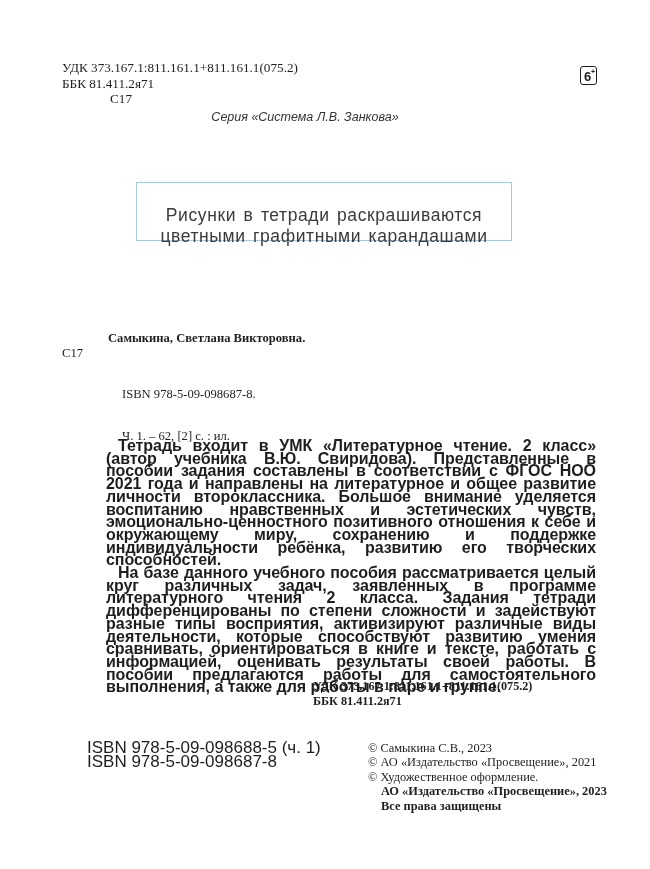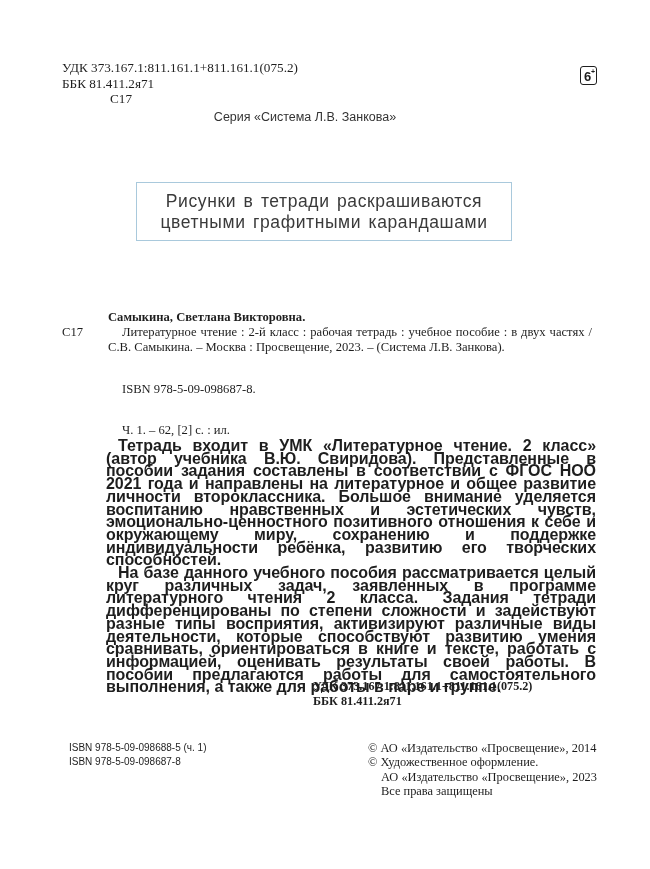--- a/index.html
+++ b/index.html
@@ -8,41 +8,41 @@
     .sans { font-family: "Liberation Sans", "DejaVu Sans", sans-serif; }
     .abs { position:absolute; }
 
     .udk-top { left:62px; top:60px; font-size:13.2px; line-height:15.5px; }
     .udk-top .c17 { padding-left:48px; }
 
     .age-badge { left:580px; top:66px; width:17px; height:19px; border:1.6px solid #1e1e1e; border-radius:3px;
       font-size:13px; font-weight:bold; line-height:19px; text-align:center; box-sizing:border-box; padding-right:2px; }
     .age-badge sup { font-size:7px; position:absolute; top:1px; right:1px; line-height:8px; }
 
-    .series { left:0; width:572px; top:110px; text-align:center; font-size:12.5px; color:#333; padding-left:38px; box-sizing:border-box; }
+    .series { left:0; width:572px; top:110px; text-align:center; font-size:12.5px; color:#333; padding-left:38px; box-sizing:border-box;font-style:italic; }
 
     .notice-box { left:136px; top:182px; width:376px; height:59px; border:1.2px solid #a9c9dc; box-sizing:border-box;
-      text-align:center; font-size:17.5px; line-height:21px; color:#3a3a3a; padding-top:8px; letter-spacing:0.6px; word-spacing:2px; }
+      text-align:center; font-size:17.5px; line-height:21px; color:#3a3a3a; padding-top:22px; letter-spacing:0.6px; word-spacing:2px; }
 
-    .catalog { left:62px; top:310px; width:540px; font-size:12.6px; line-height:15.2px; }
+    .catalog { left:62px; top:331px; width:540px; font-size:12.6px; line-height:15.2px; }
     .catalog .author { padding-left:46px; font-weight:bold; }
     .catalog .row { display:flex; }
     .catalog .code { width:46px; flex:none; }
     .catalog .desc { width:484px; text-align:justify; text-indent:14px; }
     .catalog .ind { padding-left:60px;margin-top:26px; }
 
     .annot { left:106px; top:440px; width:490px; font-size:16px; line-height:12.7px; text-align:justify; letter-spacing:-0.05px;font-weight:bold; }
     .annot p { margin:0; text-indent:12px; }
 
     .udk-bottom { left:313px; top:679px; font-size:12.2px; line-height:14.6px; font-weight:bold; }
 
-    .isbn-block { left:69px; top:741px; font-size:10px; line-height:14px; }
+    .isbn-block { left:87px; top:741px; font-size:17px; line-height:14px; }
     .copy-block { left:368px; top:741px; font-size:12.4px; line-height:14.4px; }
     .copy-block .ln { white-space:nowrap; }
-    .copy-block .cont { padding-left:13px; }
+    .copy-block .cont { padding-left:13px;font-weight:bold; }
   </style>
 </head>
 <body>
 
 <div class="abs udk-top serif">
   <div>УДК 373.167.1:811.161.1+811.161.1(075.2)</div>
   <div>ББК 81.411.2я71</div>
   <div class="c17">С17</div>
 </div>
 
@@ -54,21 +54,20 @@
 
 <div class="abs notice-box sans">
   <div>Рисунки в тетради раскрашиваются</div>
   <div>цветными графитными карандашами</div>
 </div>
 
 <div class="abs catalog serif">
   <div class="author">Самыкина, Светлана Викторовна.</div>
   <div class="row">
     <div class="code">С17</div>
-    <div class="desc">Литературное чтение : 2-й класс : рабочая тетрадь : учебное пособие : в двух частях / С.В. Самыкина. – Москва : Просвещение, 2023. – (Система Л.В. Занкова).</div>
   </div>
   <div class="ind">ISBN 978-5-09-098687-8.</div>
   <div class="ind">Ч. 1. – 62, [2] с. : ил.</div>
 </div>
 
 <div class="abs annot sans">
   <p>Тетрадь входит в УМК «Литературное чтение. 2 класс» (автор учебника В.Ю. Свиридова). Представленные в пособии задания составлены в соответствии с ФГОС НОО 2021 года и направлены на литературное и общее развитие личности второклассника. Большое внимание уделяется воспитанию нравственных и эстетических чувств, эмоционально-ценностного позитивного отношения к себе и окружающему миру, сохранению и поддержке индивидуальности ребёнка, развитию его творческих способностей.</p>
   <p>На базе данного учебного пособия рассматривается целый круг различных задач, заявленных в программе литературного чтения 2 класса. Задания тетради дифференцированы по степени сложности и задействуют разные типы восприятия, активизируют различные виды деятельности, которые способствуют развитию умения сравнивать, ориентироваться в книге и тексте, работать с информацией, оценивать результаты своей работы. В пособии предлагаются работы для самостоятельного выполнения, а также для работы в паре и группе.</p>
 </div>
 
@@ -76,17 +75,18 @@
   <div>УДК 373.167.1:811.161.1+811.161.1(075.2)</div>
   <div>ББК 81.411.2я71</div>
 </div>
 
 <div class="abs isbn-block sans">
   <div>ISBN 978-5-09-098688-5 (ч. 1)</div>
   <div>ISBN 978-5-09-098687-8</div>
 </div>
 
 <div class="abs copy-block serif">
-  <div class="ln">© АО «Издательство «Просвещение», 2014</div>
+  <div class="ln">© Самыкина С.В., 2023</div>
+  <div class="ln">© АО «Издательство «Просвещение», 2021</div>
   <div class="ln">© Художественное оформление.</div>
   <div class="ln cont">АО «Издательство «Просвещение», 2023</div>
   <div class="ln cont">Все права защищены</div>
 </div>
 
 </body></html>

